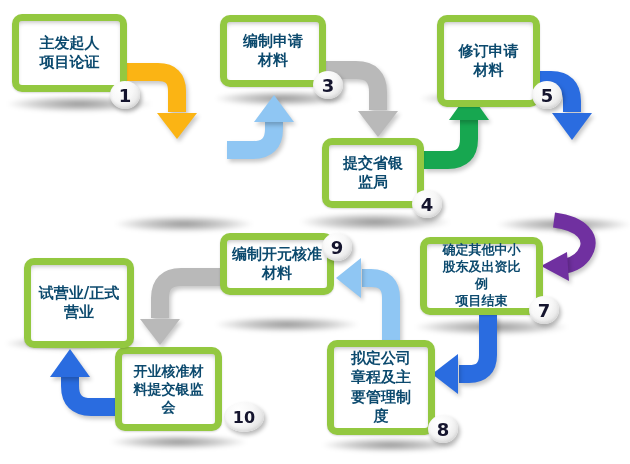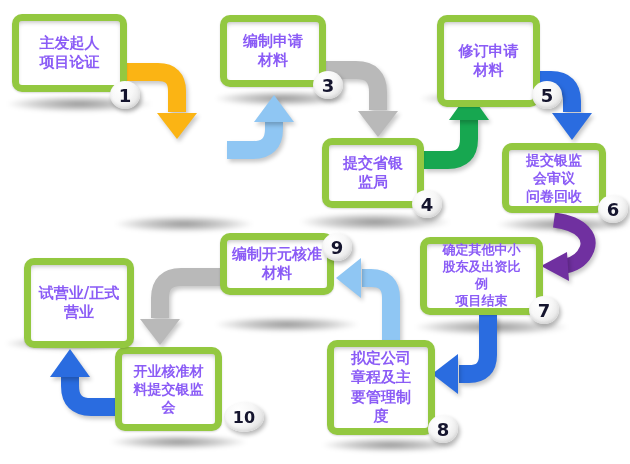--- a/index.html
+++ b/index.html
@@ -7,21 +7,21 @@
           font-family:"DejaVu Sans",sans-serif;}
   .shadow{position:absolute;border-radius:50%;z-index:0;
           background:radial-gradient(ellipse at center, rgba(0,0,0,0.42) 0%, rgba(0,0,0,0.18) 45%, rgba(0,0,0,0) 72%);
           filter:blur(2px);}
   #arrow-layer{position:absolute;left:0;top:0;z-index:1;}
   #arrow-layer path, #arrow-layer polygon{filter:drop-shadow(2px 3px 2px rgba(0,0,0,0.22));}
   .box{position:absolute;box-sizing:border-box;z-index:2;background:#fff;
        border:7px solid #93C840;border-radius:10px;
        display:flex;flex-direction:column;justify-content:center;align-items:center;
        box-shadow:inset 0 3px 5px -2px rgba(0,0,0,0.28), 0 1px 2px rgba(0,0,0,0.15);}
-  .line{display:block;font-weight:bold;color:#8b5cf6;font-size:15px;line-height:1.28;
+  .line{display:block;font-weight:bold;color:#0c4a6e;font-size:15px;line-height:1.28;
         text-align:center;white-space:nowrap;}
   .sm .line{font-size:13px;line-height:1.3;}
   .md .line{font-size:14px;line-height:1.3;}
   .badge{position:absolute;z-index:3;width:30px;height:28px;border-radius:50%;
          display:flex;align-items:center;justify-content:center;
          background:radial-gradient(circle at 35% 28%, #ffffff 0%, #f7f7f7 45%, #d8d8d8 100%);
          box-shadow:2px 3px 4px rgba(0,0,0,0.28), inset 0 -2px 3px rgba(0,0,0,0.08);
          font-weight:bold;font-size:18px;color:#15152e;}
   .badge.wide{width:40px;height:30px;border-radius:50%;font-size:16px;}
 </style>
@@ -103,26 +103,20 @@
     <span class="line">监局</span>
     <span class="badge" style="left:83px;top:45px">4</span>
   </div>
 
   <div class="box" style="left:437px;top:15px;width:103px;height:92px">
     <span class="line">修订申请</span>
     <span class="line">材料</span>
     <span class="badge" style="left:88px;top:59px">5</span>
   </div>
 
-  <div class="box md" style="left:502px;top:143px;width:104px;height:70px">
-    <span class="line">提交银监</span>
-    <span class="line">会审议</span>
-    <span class="line">问卷回收</span>
-    <span class="badge" style="left:89px;top:45px">6</span>
-  </div>
 
   <div class="box sm" style="left:420px;top:237px;width:123px;height:78px">
     <span class="line">确定其他中小</span>
     <span class="line">股东及出资比</span>
     <span class="line">例</span>
     <span class="line">项目结束</span>
     <span class="badge" style="left:102px;top:52px">7</span>
   </div>
 
   <div class="box" style="left:327px;top:340px;width:108px;height:95px">

